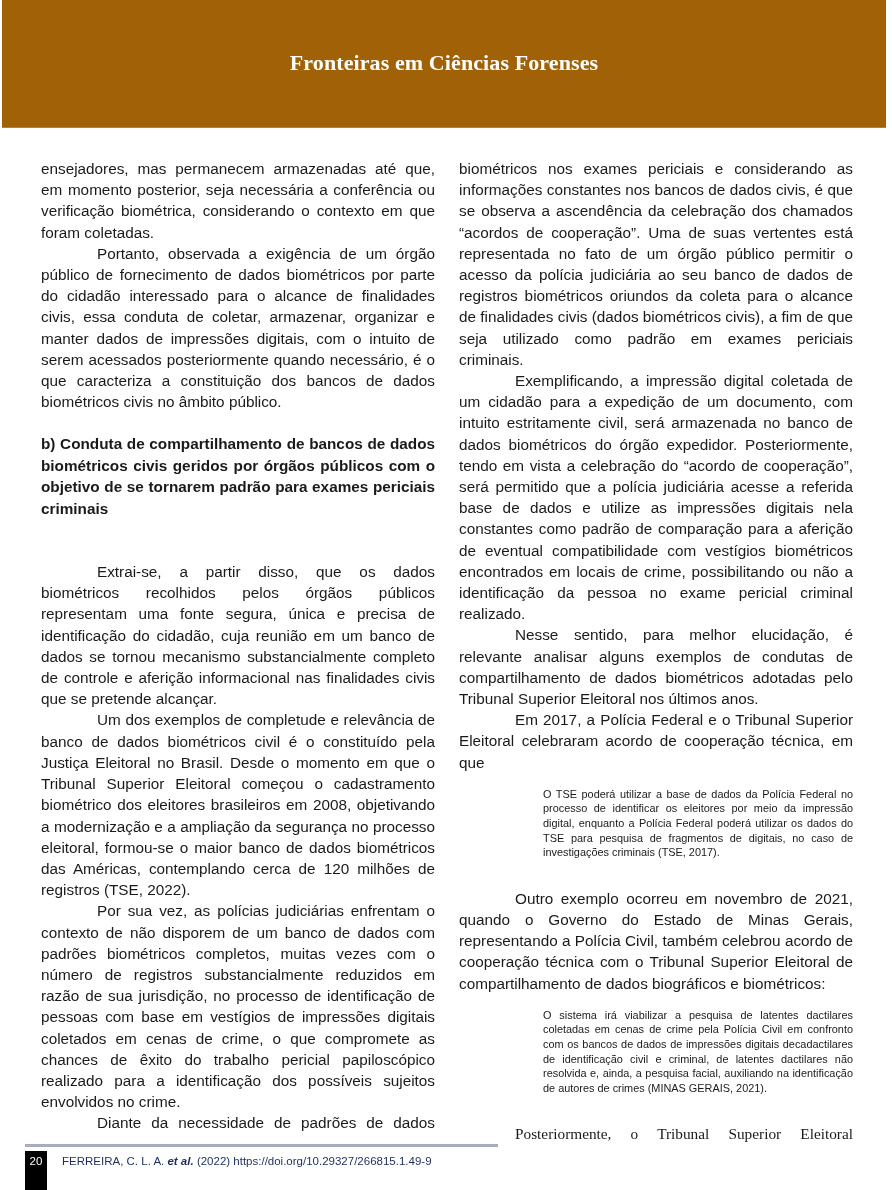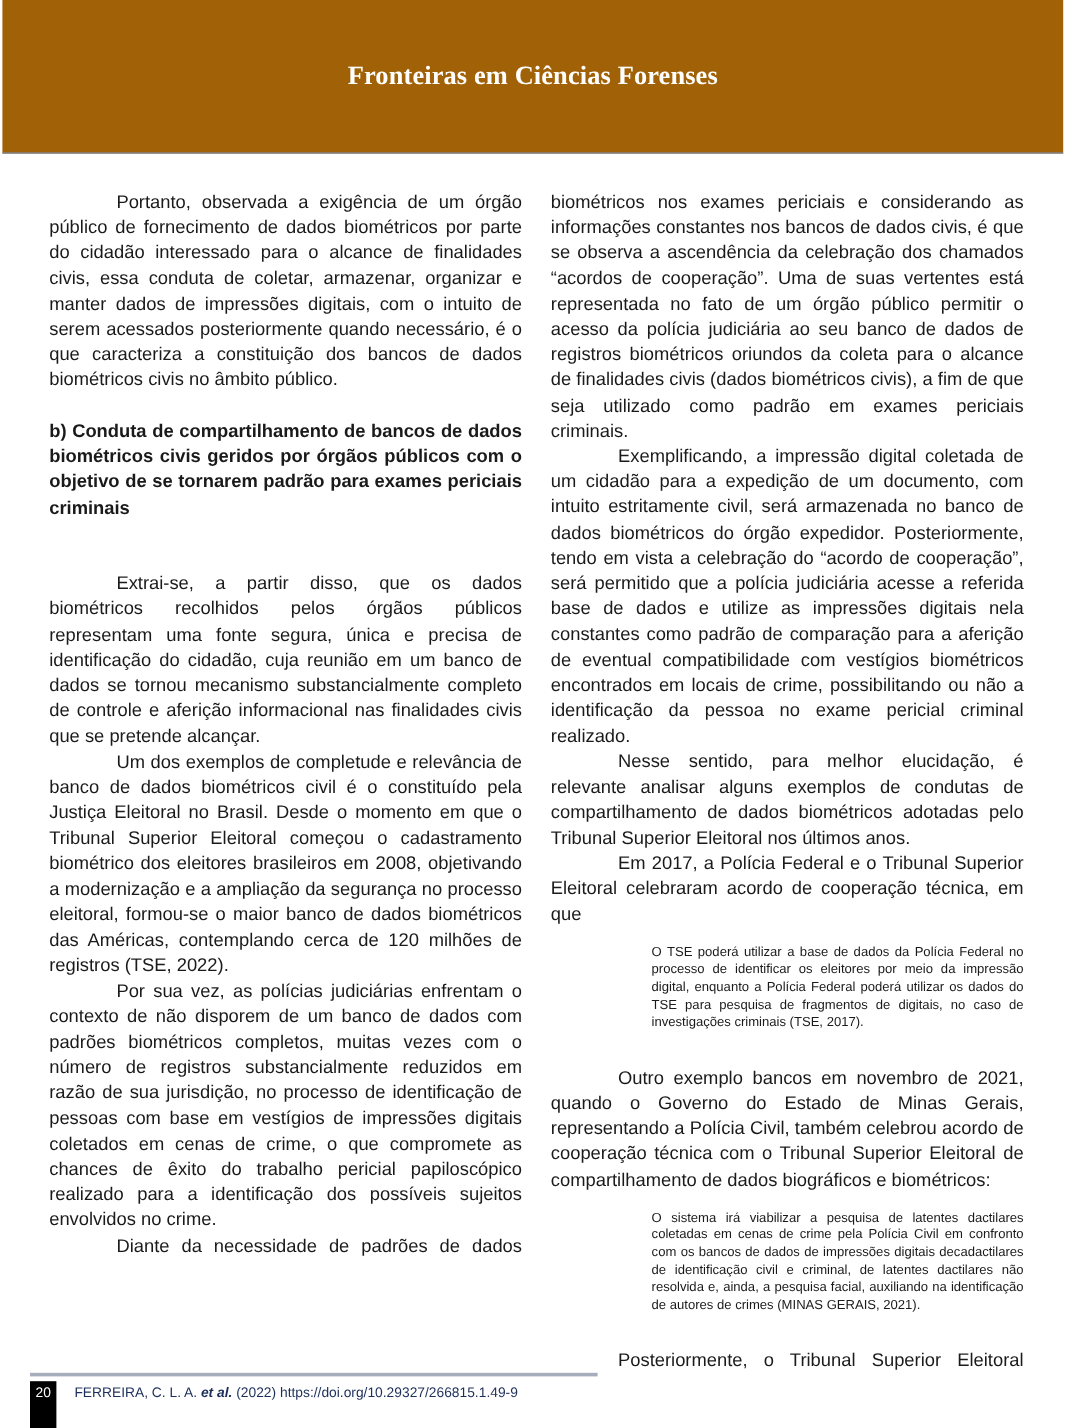--- a/index.html
+++ b/index.html
@@ -24,37 +24,38 @@
   .footer-cite em { font-style: italic; font-weight: bold; }
 </style>
 </head>
 <body>
 
 <div class="header">
   <div class="header-title">Fronteiras em Ciências Forenses</div>
 </div>
 
 <div class="col col-left">
+  <p>ensejadores, mas permanecem armazenadas até que, em momento posterior, seja necessária a conferência ou verificação biométrica, considerando o contexto em que foram coletadas.</p>
   <p class="indent">Portanto, observada a exigência de um órgão público de fornecimento de dados biométricos por parte do cidadão interessado para o alcance de finalidades civis, essa conduta de coletar, armazenar, organizar e manter dados de impressões digitais, com o intuito de serem acessados posteriormente quando necessário, é o que caracteriza a constituição dos bancos de dados biométricos civis no âmbito público.</p>
   <p class="heading">b)  Conduta de compartilhamento de bancos de dados biométricos civis geridos por órgãos públicos com o objetivo de se tornarem padrão para exames periciais criminais</p>
   <p class="indent">Extrai-se, a partir disso, que os dados biométricos recolhidos pelos órgãos públicos representam uma fonte segura, única e precisa de identificação do cidadão, cuja reunião em um banco de dados se tornou mecanismo substancialmente completo de controle e aferição informacional nas finalidades civis que se pretende alcançar.</p>
   <p class="indent">Um dos exemplos de completude e relevância de banco de dados biométricos civil é o constituído pela Justiça Eleitoral no Brasil. Desde o momento em que o Tribunal Superior Eleitoral começou o cadastramento biométrico dos eleitores brasileiros em 2008, objetivando a modernização e a ampliação da segurança no processo eleitoral, formou-se o maior banco de dados biométricos das Américas, contemplando cerca de 120 milhões de registros (TSE, 2022).</p>
   <p class="indent">Por sua vez, as polícias judiciárias enfrentam o contexto de não disporem de um banco de dados com padrões biométricos completos, muitas vezes com o número de registros substancialmente reduzidos em razão de sua jurisdição, no processo de identificação de pessoas com base em vestígios de impressões digitais coletados em cenas de crime, o que compromete as chances de êxito do trabalho pericial papiloscópico realizado para a identificação dos possíveis sujeitos envolvidos no crime.</p>
   <p class="indent" style="text-align-last: justify;">Diante da necessidade de padrões de dados</p>
 </div>
 
 <div class="col col-right">
   <p>biométricos nos exames periciais e considerando as informações constantes nos bancos de dados civis, é que se observa a ascendência da celebração dos chamados “acordos de cooperação”. Uma de suas vertentes está representada no fato de um órgão público permitir o acesso da polícia judiciária ao seu banco de dados de registros biométricos oriundos da coleta para o alcance de finalidades civis (dados biométricos civis), a fim de que seja utilizado como padrão em exames periciais criminais.</p>
   <p class="indent">Exemplificando, a impressão digital coletada de um cidadão para a expedição de um documento, com intuito estritamente civil, será armazenada no banco de dados biométricos do órgão expedidor. Posteriormente, tendo em vista a celebração do “acordo de cooperação”, será permitido que a polícia judiciária acesse a referida base de dados e utilize as impressões digitais nela constantes como padrão de comparação para a aferição de eventual compatibilidade com vestígios biométricos encontrados em locais de crime, possibilitando ou não a identificação da pessoa no exame pericial criminal realizado.</p>
   <p class="indent">Nesse sentido, para melhor elucidação, é relevante analisar alguns exemplos de condutas de compartilhamento de dados biométricos adotadas pelo Tribunal Superior Eleitoral nos últimos anos.</p>
   <p class="indent">Em 2017, a Polícia Federal e o Tribunal Superior Eleitoral celebraram acordo de cooperação técnica, em que</p>
   <p class="quote">O TSE poderá utilizar a base de dados da Polícia Federal no processo de identificar os eleitores por meio da impressão digital, enquanto a Polícia Federal poderá utilizar os dados do TSE para pesquisa de fragmentos de digitais, no caso de investigações criminais (TSE, 2017).</p>
-  <p class="indent">Outro exemplo bancos em novembro de 2021, quando o Governo do Estado de Minas Gerais, representando a Polícia Civil, também celebrou acordo de cooperação técnica com o Tribunal Superior Eleitoral de compartilhamento de dados biográficos e biométricos:</p>
+  <p class="indent">Outro exemplo ocorreu em novembro de 2021, quando o Governo do Estado de Minas Gerais, representando a Polícia Civil, também celebrou acordo de cooperação técnica com o Tribunal Superior Eleitoral de compartilhamento de dados biográficos e biométricos:</p>
   <p class="quote">O sistema irá viabilizar a pesquisa de latentes dactilares coletadas em cenas de crime pela Polícia Civil em confronto com os bancos de dados de impressões digitais decadactilares de identificação civil e criminal, de latentes dactilares não resolvida e, ainda, a pesquisa facial, auxiliando na identificação de autores de crimes (MINAS GERAIS, 2021).</p>
-  <p class="indent" style="text-align-last: justify;">Posteriormente, o Tribunal Superior Eleitoral</p>
+  <p class="indent" style="text-align-last: justify; font-family: Liberation Serif, serif;">Posteriormente, o Tribunal Superior Eleitoral</p>
 </div>
 
 <div class="footer-rule"></div>
 <div class="page-num">20</div>
 <div class="footer-cite">
   <span>FERREIRA, C. L. A.</span>
   <em>et al.</em>
   <span>(2022) https://doi.org/10.29327/266815.1.49-9</span>
 </div>
 

